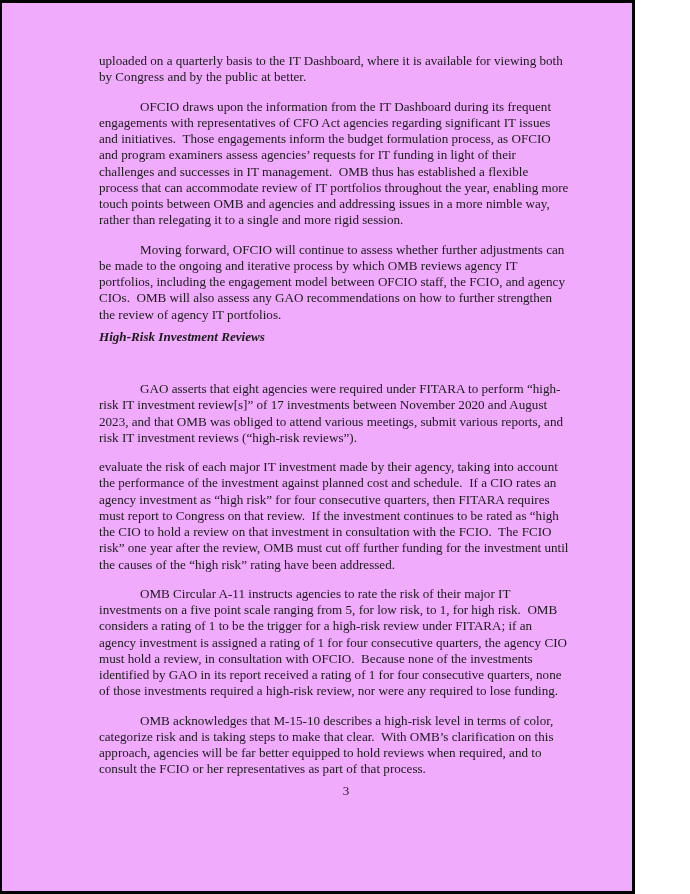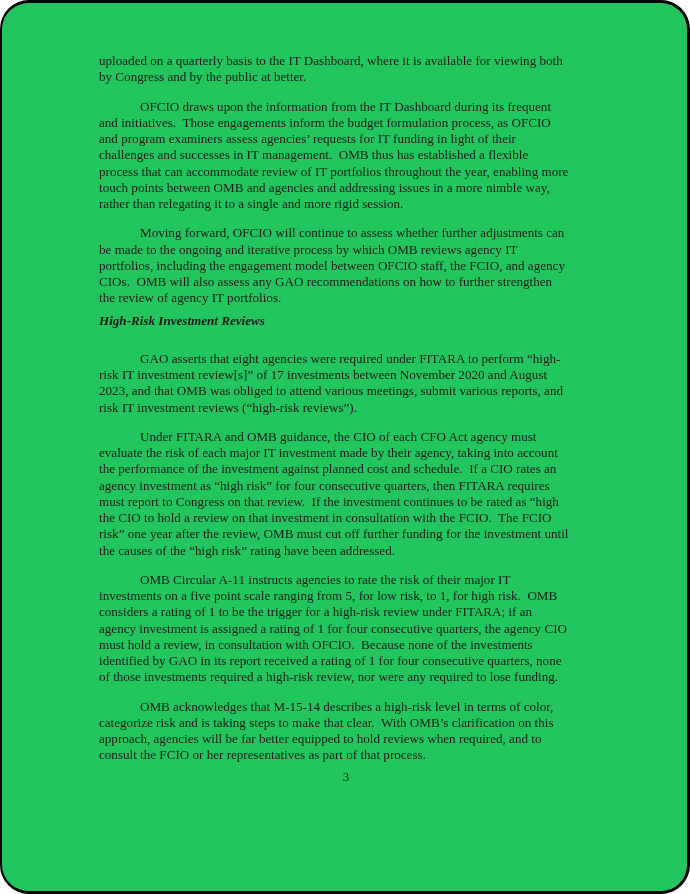--- a/index.html
+++ b/index.html
@@ -2,70 +2,70 @@
 <html><head>
 <meta charset="utf-8">
 <style>
   html, body {
     margin: 0;
     padding: 0;
     background: #ffffff;
   }
   .page {
     position: relative;
-    width: 690px;
+    width: 635px;
     height: 894px;
     box-sizing: border-box;
-    background: #22c55e;
+    background: #f0abfc;
     border-top: 3px solid #000000;
     border-right: 3px solid #000000;
     border-bottom: 3px solid #000000;
     border-left: 2px solid #000000;
     overflow: hidden;
     font-family: "Liberation Serif", "DejaVu Serif", serif;
     color: #1b1b1b;
-    border-radius: 29px;
   }
   .content {
     position: absolute;
     left: 97px;
     top: 50px;
     width: 494px;
     font-size: 13.1px;
     line-height: 16.25px;
   }
   .para { margin: 13px 0 0 0; }
   .para:first-child { margin-top: 0; }
   .heading {
     margin: 6px 0 0 0;
     font-weight: bold;
     font-style: italic;
     white-space: pre;
   }
-  .after-heading { margin-top: 22px; }
+  .after-heading { margin-top: 36px; }
   .line { white-space: pre; }
   .indent { padding-left: 41px; }
   .footer {
     margin-top: 5px;
     text-align: center;
     white-space: pre;
   }
 </style>
 </head>
 <body>
 
 <div class="page">
   <div class="content">
     <section>
         <div class="para">
           <div class="line">uploaded on a quarterly basis to the IT Dashboard, where it is available for viewing both</div>
           <div class="line">by Congress and by the public at better.</div>
         </div>
         <div class="para">
           <div class="line indent">OFCIO draws upon the information from the IT Dashboard during its frequent</div>
+          <div class="line">engagements with representatives of CFO Act agencies regarding significant IT issues</div>
           <div class="line">and initiatives.  Those engagements inform the budget formulation process, as OFCIO</div>
           <div class="line">and program examiners assess agencies’ requests for IT funding in light of their</div>
           <div class="line">challenges and successes in IT management.  OMB thus has established a flexible</div>
           <div class="line">process that can accommodate review of IT portfolios throughout the year, enabling more</div>
           <div class="line">touch points between OMB and agencies and addressing issues in a more nimble way,</div>
           <div class="line">rather than relegating it to a single and more rigid session.</div>
         </div>
         <div class="para">
           <div class="line indent">Moving forward, OFCIO will continue to assess whether further adjustments can</div>
           <div class="line">be made to the ongoing and iterative process by which OMB reviews agency IT</div>
@@ -74,40 +74,39 @@
           <div class="line">the review of agency IT portfolios.</div>
         </div>
         <div class="heading">High-Risk Investment Reviews</div>
         <div class="para after-heading">
           <div class="line indent">GAO asserts that eight agencies were required under FITARA to perform “high-</div>
           <div class="line">risk IT investment review[s]” of 17 investments between November 2020 and August</div>
           <div class="line">2023, and that OMB was obliged to attend various meetings, submit various reports, and</div>
           <div class="line">risk IT investment reviews (“high-risk reviews”).</div>
         </div>
         <div class="para">
-          <div class="line indent">Under FITARA and OMB guidance, the CIO of each CFO Act agency must</div>
           <div class="line">evaluate the risk of each major IT investment made by their agency, taking into account</div>
           <div class="line">the performance of the investment against planned cost and schedule.  If a CIO rates an</div>
           <div class="line">agency investment as “high risk” for four consecutive quarters, then FITARA requires</div>
           <div class="line">must report to Congress on that review.  If the investment continues to be rated as “high</div>
           <div class="line">the CIO to hold a review on that investment in consultation with the FCIO.  The FCIO</div>
           <div class="line">risk” one year after the review, OMB must cut off further funding for the investment until</div>
           <div class="line">the causes of the “high risk” rating have been addressed.</div>
         </div>
         <div class="para">
           <div class="line indent">OMB Circular A-11 instructs agencies to rate the risk of their major IT</div>
           <div class="line">investments on a five point scale ranging from 5, for low risk, to 1, for high risk.  OMB</div>
           <div class="line">considers a rating of 1 to be the trigger for a high-risk review under FITARA; if an</div>
           <div class="line">agency investment is assigned a rating of 1 for four consecutive quarters, the agency CIO</div>
           <div class="line">must hold a review, in consultation with OFCIO.  Because none of the investments</div>
           <div class="line">identified by GAO in its report received a rating of 1 for four consecutive quarters, none</div>
           <div class="line">of those investments required a high-risk review, nor were any required to lose funding.</div>
         </div>
         <div class="para">
-          <div class="line indent">OMB acknowledges that M-15-14 describes a high-risk level in terms of color,</div>
+          <div class="line indent">OMB acknowledges that M-15-10 describes a high-risk level in terms of color,</div>
           <div class="line">categorize risk and is taking steps to make that clear.  With OMB’s clarification on this</div>
           <div class="line">approach, agencies will be far better equipped to hold reviews when required, and to</div>
           <div class="line">consult the FCIO or her representatives as part of that process.</div>
         </div>
       </section>
     <div class="footer">3</div>
   </div>
 </div>
 
 </body></html>

